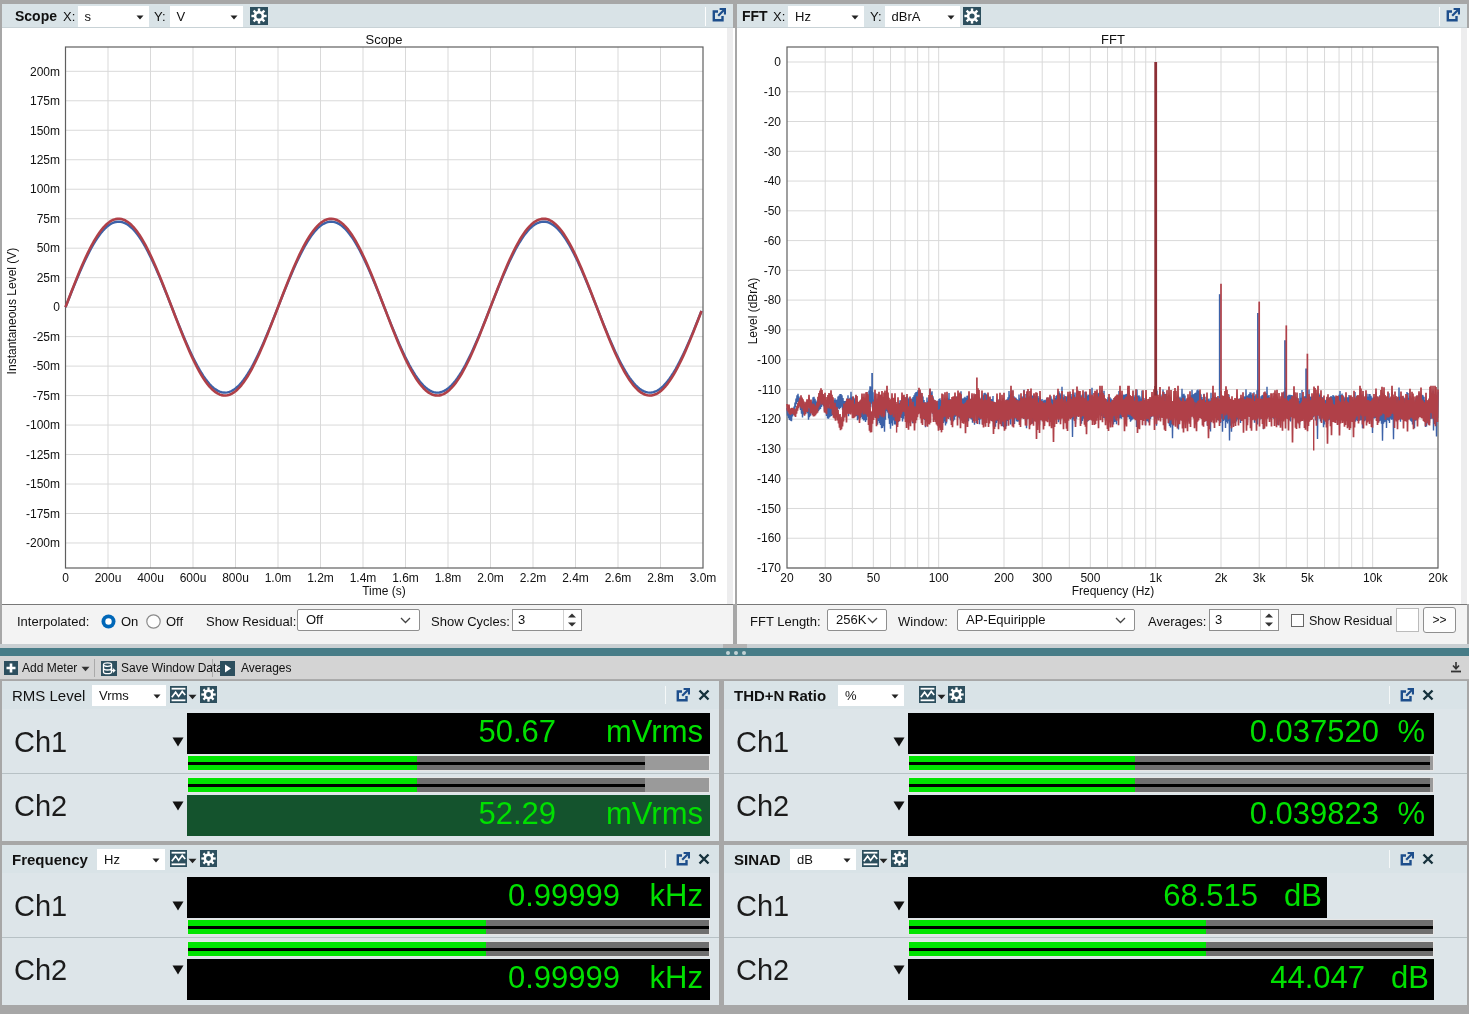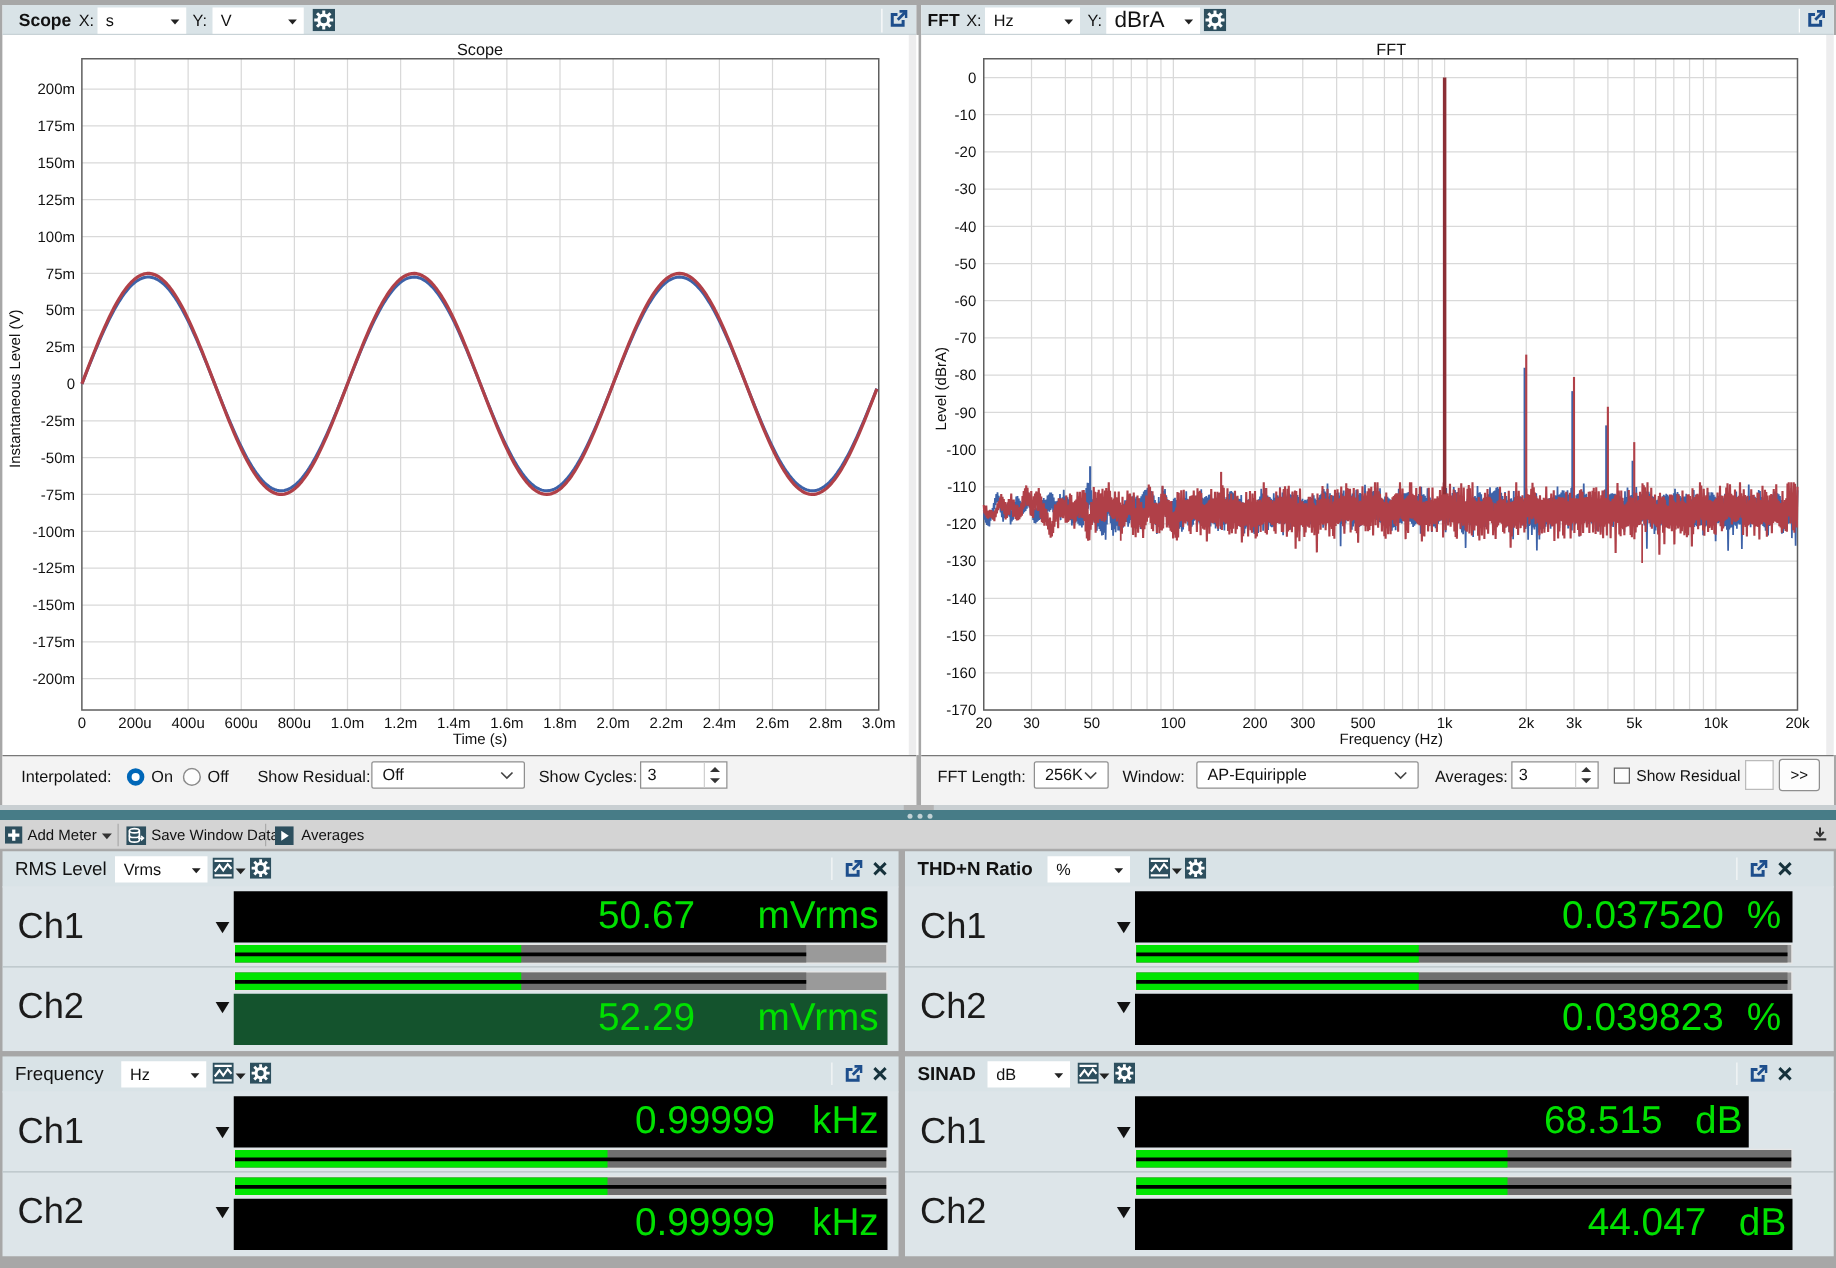--- a/index.html
+++ b/index.html
@@ -115,21 +115,21 @@
 <div style="position:absolute;left:742px;top:8px;font-size:14px;font-weight:bold;color:#111;white-space:nowrap">FFT</div>
 <div style="position:absolute;left:773px;top:16px;transform:translateY(-50%);font-size:13px;color:#111;white-space:nowrap">X:</div>
 <div style="position:absolute;left:788px;top:6px;width:76px;height:21px;background:#fff;">
     <div style="position:absolute;left:7px;top:50%;transform:translateY(-54%);font-size:13px;color:#111;white-space:nowrap">Hz</div>
     <svg style="position:absolute;right:5px;top:50%;margin-top:-2px" width="8" height="5" viewBox="0 0 8 5">
       <path d="M0.5,0.5 L4,4.5 L7.5,0.5 Z" fill="#222"></path>
     </svg>
   </div>
 <div style="position:absolute;left:870px;top:16px;transform:translateY(-50%);font-size:13px;color:#111;white-space:nowrap">Y:</div>
 <div style="position:absolute;left:884.5px;top:6px;width:75px;height:21px;background:#fff;">
-    <div style="position:absolute;left:7px;top:50%;transform:translateY(-54%);font-size:18px;color:#111;white-space:nowrap">dBrA</div>
+    <div style="position:absolute;left:7px;top:50%;transform:translateY(-54%);font-size:13px;color:#111;white-space:nowrap">dBrA</div>
     <svg style="position:absolute;right:5px;top:50%;margin-top:-2px" width="8" height="5" viewBox="0 0 8 5">
       <path d="M0.5,0.5 L4,4.5 L7.5,0.5 Z" fill="#222"></path>
     </svg>
   </div>
 <svg style="position:absolute;left:963px;top:7px" width="18" height="18" viewBox="0 0 18 18">
     <rect width="18" height="18" fill="#2d4f5e"></rect>
     <line x1="9" y1="1.4000000000000004" x2="9" y2="4.4" stroke="#fff" stroke-width="2.4" transform="rotate(0 9 9)"></line>
     <line x1="9" y1="1.4000000000000004" x2="9" y2="4.4" stroke="#fff" stroke-width="2.4" transform="rotate(45 9 9)"></line>
     <line x1="9" y1="1.4000000000000004" x2="9" y2="4.4" stroke="#fff" stroke-width="2.4" transform="rotate(90 9 9)"></line>
     <line x1="9" y1="1.4000000000000004" x2="9" y2="4.4" stroke="#fff" stroke-width="2.4" transform="rotate(135 9 9)"></line>
@@ -403,21 +403,21 @@
     </div>
   </div>
 <div style="position:absolute;left:908px;top:777px;width:526px;height:16px;background:#e6e6e6;padding:1px;box-sizing:border-box">
     <div style="position:relative;width:100%;height:14px;background:#9a9a9a">
       <div style="position:absolute;left:0;top:0;height:14px;width:99.5%;background:#6f6f6f"></div>
       <div style="position:absolute;left:0;top:0;height:14px;width:43.1%;background:#00e400"></div>
       <div style="position:absolute;left:0;top:5.5px;height:3px;width:99.5%;background:#000"></div>
     </div>
   </div>
 <div style="position:absolute;left:2px;top:845px;width:717px;height:29px;background:#d9e3e7"></div>
-<div style="position:absolute;left:12px;top:851px;font-size:15px;font-weight:normal;color:#111;white-space:nowrap">Frequency</div>
+<div style="position:absolute;left:12px;top:851px;font-size:15px;font-weight:bold;color:#111;white-space:nowrap">Frequency</div>
 <div style="position:absolute;left:97px;top:849px;width:68px;height:21px;background:#fff;">
     <div style="position:absolute;left:7px;top:50%;transform:translateY(-54%);font-size:13px;color:#111;white-space:nowrap">Hz</div>
     <svg style="position:absolute;right:5px;top:50%;margin-top:-2px" width="8" height="5" viewBox="0 0 8 5">
       <path d="M0.5,0.5 L4,4.5 L7.5,0.5 Z" fill="#222"></path>
     </svg>
   </div>
 <svg style="position:absolute;left:170px;top:850px" width="17" height="17" viewBox="0 0 17 17">
     <rect width="17" height="17" fill="#2d4f5e"></rect>
     <rect x="1.6" y="1.8" width="13.8" height="1.8" fill="#fff"></rect>
     <rect x="1.6" y="13.4" width="13.8" height="1.8" fill="#fff"></rect>
@@ -520,21 +520,21 @@
 <div style="position:absolute;left:724px;top:873px;width:743px;height:132px;background:#dde5e9"></div>
 <div style="position:absolute;left:724px;top:937px;width:743px;height:1px;background:#b7c1c5"></div>
 <div style="position:absolute;left:736px;top:906px;transform:translateY(-50%);font-size:29px;color:#1b1b1b">Ch1</div>
 <svg style="position:absolute;left:893px;top:901px" width="12" height="10" viewBox="0 0 12 10">
     <path d="M0.5,0.5 H11.5 L6,9.5 Z" fill="#111"></path>
   </svg>
 <div style="position:absolute;left:736px;top:970px;transform:translateY(-50%);font-size:29px;color:#1b1b1b">Ch2</div>
 <svg style="position:absolute;left:893px;top:965px" width="12" height="10" viewBox="0 0 12 10">
     <path d="M0.5,0.5 H11.5 L6,9.5 Z" fill="#111"></path>
   </svg>
-<div style="position:absolute;left:908px;top:876.5px;width:491px;height:41px;background:#000">
+<div style="position:absolute;left:908px;top:876.5px;width:419px;height:41px;background:#000">
     <div style="position:absolute;right:69px;top:50%;transform:translateY(-52%);font-size:31px;color:#00e000">68.515</div>
     <div style="position:absolute;right:5px;top:50%;transform:translateY(-52%);font-size:31px;color:#00e000">dB</div>
   </div>
 <div style="position:absolute;left:908px;top:958.5px;width:526px;height:41px;background:#000">
     <div style="position:absolute;right:69px;top:50%;transform:translateY(-52%);font-size:31px;color:#00e000">44.047</div>
     <div style="position:absolute;right:5px;top:50%;transform:translateY(-52%);font-size:31px;color:#00e000">dB</div>
   </div>
 <div style="position:absolute;left:908px;top:919px;width:526px;height:16px;background:#e6e6e6;padding:1px;box-sizing:border-box">
     <div style="position:relative;width:100%;height:14px;background:#9a9a9a">
       <div style="position:absolute;left:0;top:0;height:14px;width:100.0%;background:#6f6f6f"></div>

